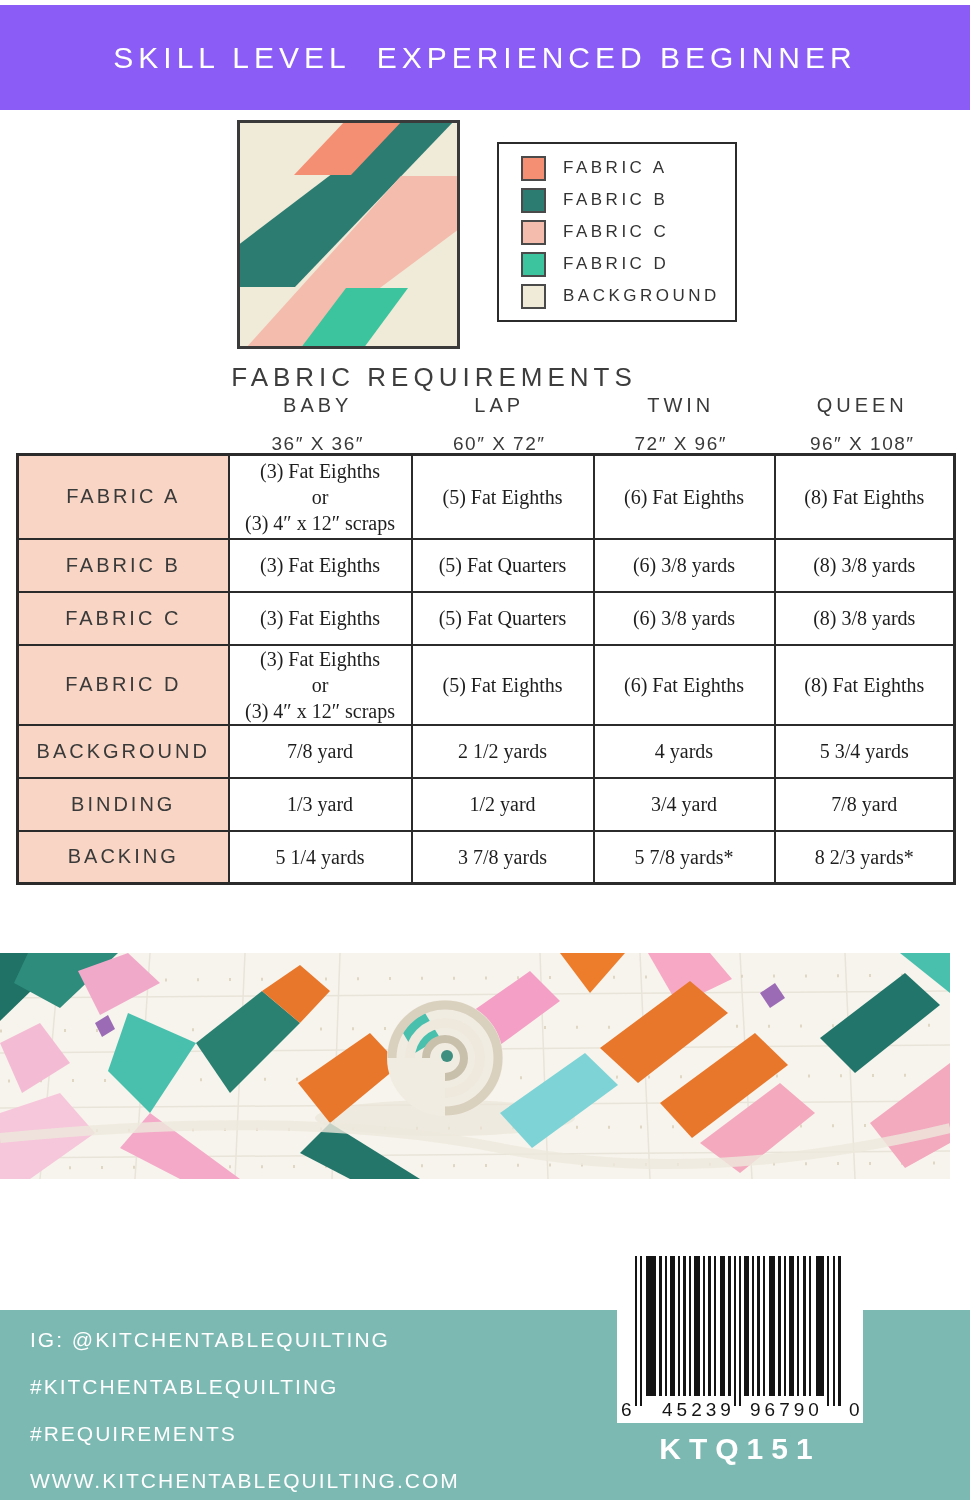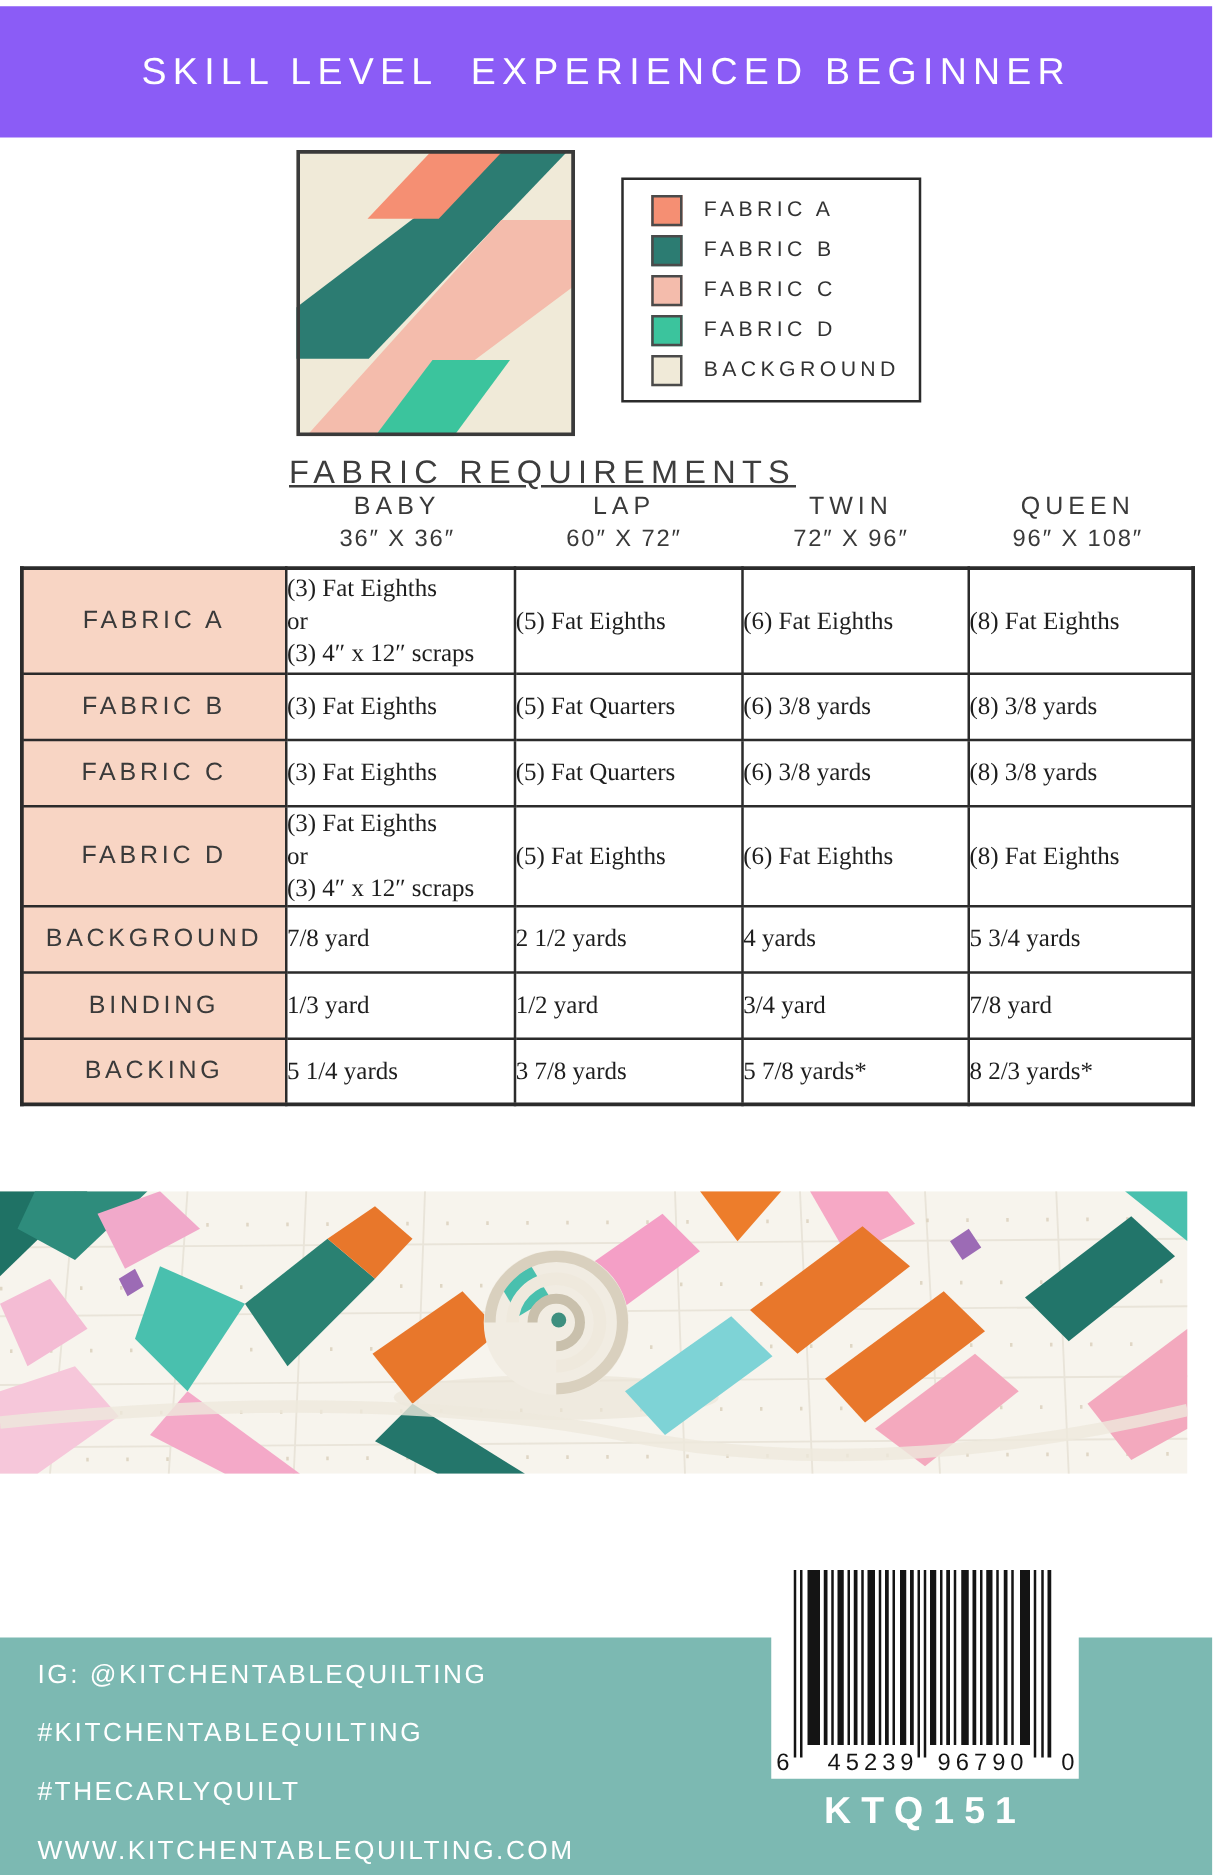--- a/index.html
+++ b/index.html
@@ -18,29 +18,29 @@
   
   .legend{position:absolute;left:497px;top:142px;width:240px;height:180px;background:#ffffff;
           border:2px solid #2B2B2B;box-sizing:border-box;display:flex;flex-direction:column;
           justify-content:space-around;padding:8px 0 8px 22px;}
   .legend-row{display:flex;align-items:center;}
   .legend-swatch{width:25px;height:25px;border:2px solid #4A4A4A;box-sizing:border-box;flex:0 0 auto;}
   .legend-label{margin-left:17px;font-size:17px;letter-spacing:3.5px;color:#333333;}
 
   
   .req-title{position:absolute;left:0;top:362px;width:868px;text-align:center;
-             font-size:26px;letter-spacing:5px;color:#3D3D3D;text-decoration:underline;}
+             font-size:26px;letter-spacing:5px;color:#3D3D3D;}
   .col-heads{position:absolute;left:227px;top:394px;width:726px;display:flex;}
   .col-head{flex:1;text-align:center;}
   .col-head .name{font-size:20px;letter-spacing:4px;color:#3A3A3A;}
-  .col-head .size{font-size:19px;letter-spacing:1.5px;color:#3A3A3A;margin-top:4px;}
+  .col-head .size{font-size:19px;letter-spacing:1.5px;color:#3A3A3A;margin-top:16px;}
 
   table.req{position:absolute;left:16px;top:453px;width:937px;border-collapse:collapse;
             table-layout:fixed;border:3px solid #2B2B2B;}
-  table.req th,table.req td{border:2px solid #2B2B2B;vertical-align:middle;padding:0;margin-left:44px;}
+  table.req th,table.req td{border:2px solid #2B2B2B;text-align:center;vertical-align:middle;padding:0;margin-left:44px;}
   table.req th{font-size:20px;letter-spacing:3px;font-weight:400;color:#3A3A3A;}
   table.req td{font-family:"Liberation Serif",serif;font-size:20px;color:#1E1E1E;
                white-space:pre-line;line-height:26px;}
   tr.h85{height:84px;} tr.h53{height:53px;} tr.h78{height:78px;}
 
   .footnote{position:absolute;left:30px;top:893px;width:920px;
             font-family:"Liberation Serif",serif;font-size:20px;line-height:34px;color:#1C1C1C;}
 
   
   .photo{position:absolute;left:0;top:953px;width:950px;height:226px;}
@@ -244,21 +244,21 @@
       <circle cx="447" cy="103" r="6" fill="#3E8F7F"></circle>
     </g>
     <path d="M0,185 Q300,155 500,195 T950,175" stroke="#EDE8DC" stroke-width="10" fill="none" opacity="0.8"></path>
   </svg>
 
 
   <div class="band-bottom" style="background-color: rgb(124, 185, 178);"></div>
   <div class="social">
     <div>IG: @KITCHENTABLEQUILTING</div>
     <div>#KITCHENTABLEQUILTING</div>
-    <div>#THECARLYQUILT</div>
+    <div>#REQUIREMENTS</div>
     <div>WWW.KITCHENTABLEQUILTING.COM</div>
   </div>
 
   <div class="barcode-box">
     <svg width="246" height="173" viewBox="0 0 246 173">
       <g fill="#141414">
         <rect x="18" y="6" width="2" height="150"></rect>
           <rect x="23" y="6" width="2" height="150"></rect>
         <rect x="29" y="6" width="10" height="140"></rect>
           <rect x="42" y="6" width="3" height="140"></rect>

